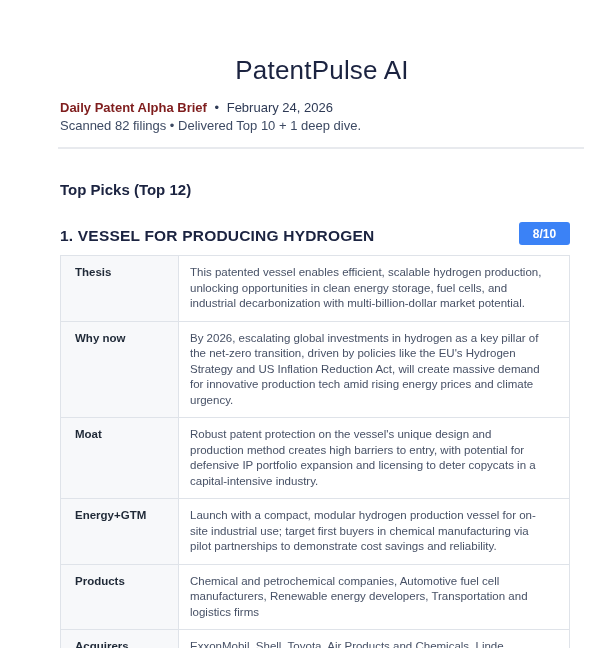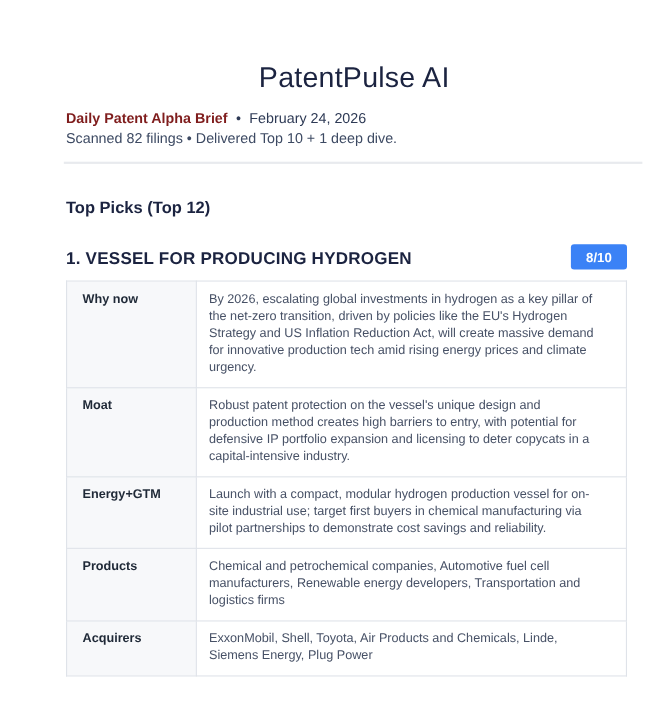--- a/index.html
+++ b/index.html
@@ -128,20 +128,24 @@
 
     <h2 class="section-heading">Top Picks (Top 12)</h2>
 
     <div class="pick-header">
       <h3 class="pick-title">1. VESSEL FOR PRODUCING HYDROGEN</h3>
       <div class="score-badge" style="background: #3b82f6;">8/10</div>
     </div>
 
     <table class="pick-table">
       <tbody>
+      <tr>
+        <th>Thesis</th>
+        <td>This patented vessel enables efficient, scalable hydrogen production, unlocking opportunities in clean energy storage, fuel cells, and industrial decarbonization with multi-billion-dollar market potential.</td>
+      </tr>
 
       <tr>
         <th>Why now</th>
         <td>By 2026, escalating global investments in hydrogen as a key pillar of the net-zero transition, driven by policies like the EU's Hydrogen Strategy and US Inflation Reduction Act, will create massive demand for innovative production tech amid rising energy prices and climate urgency.</td>
       </tr>
 
       <tr>
         <th>Moat</th>
         <td>Robust patent protection on the vessel's unique design and production method creates high barriers to entry, with potential for defensive IP portfolio expansion and licensing to deter copycats in a capital-intensive industry.</td>
       </tr>

